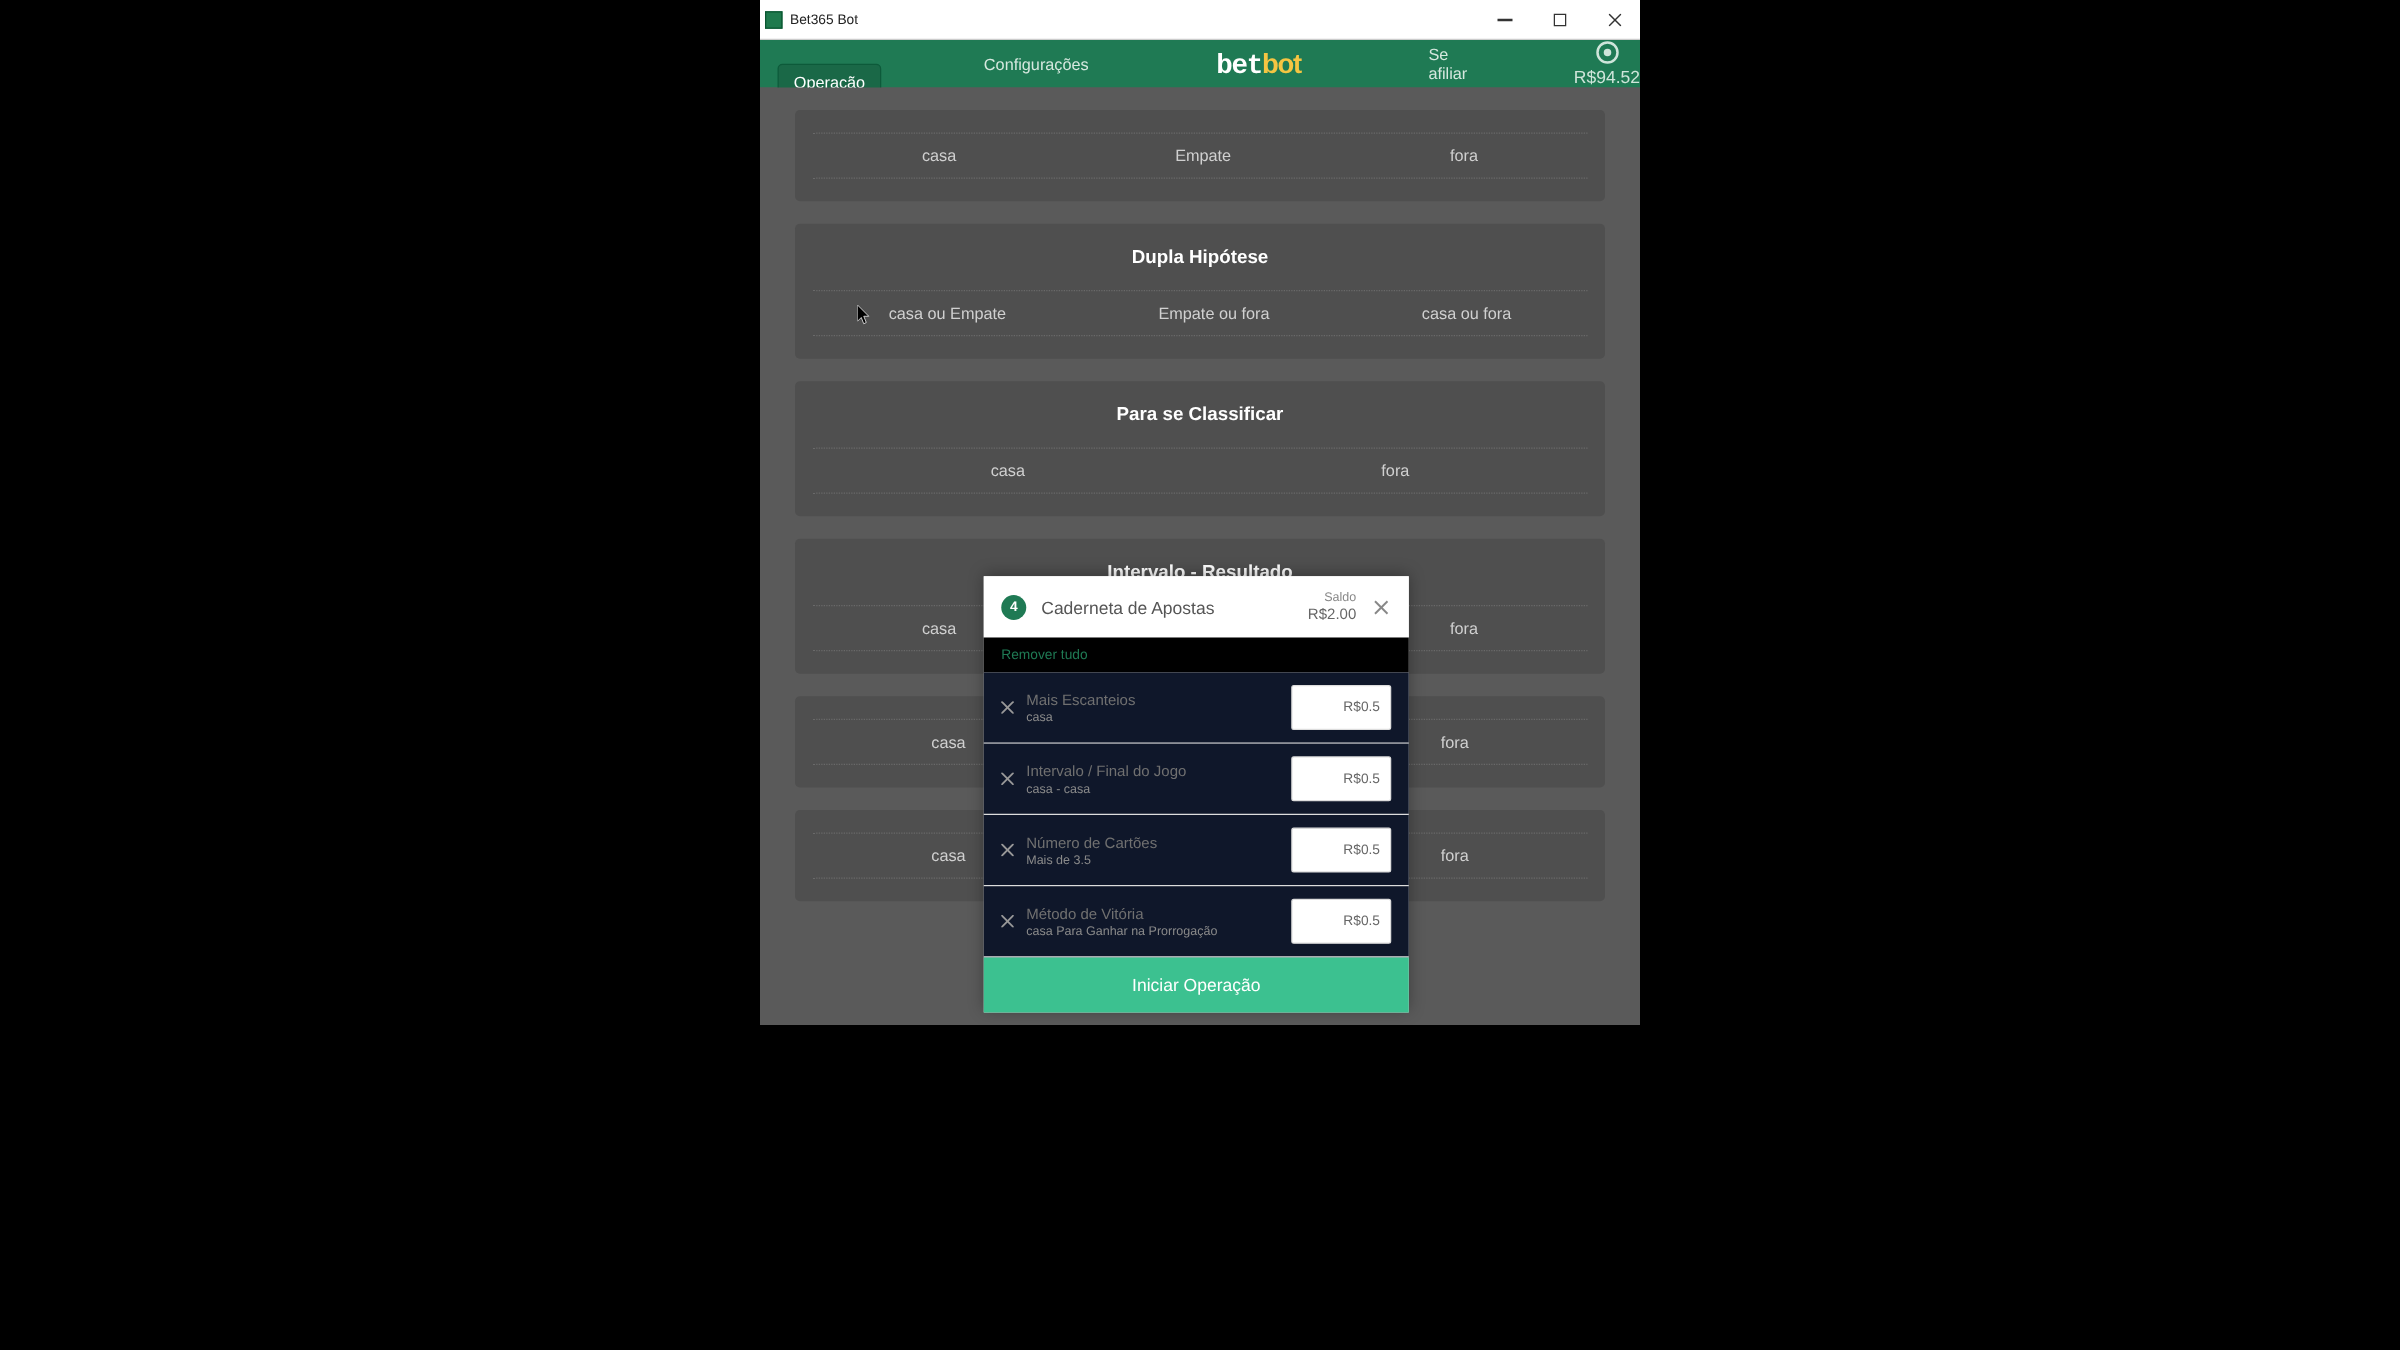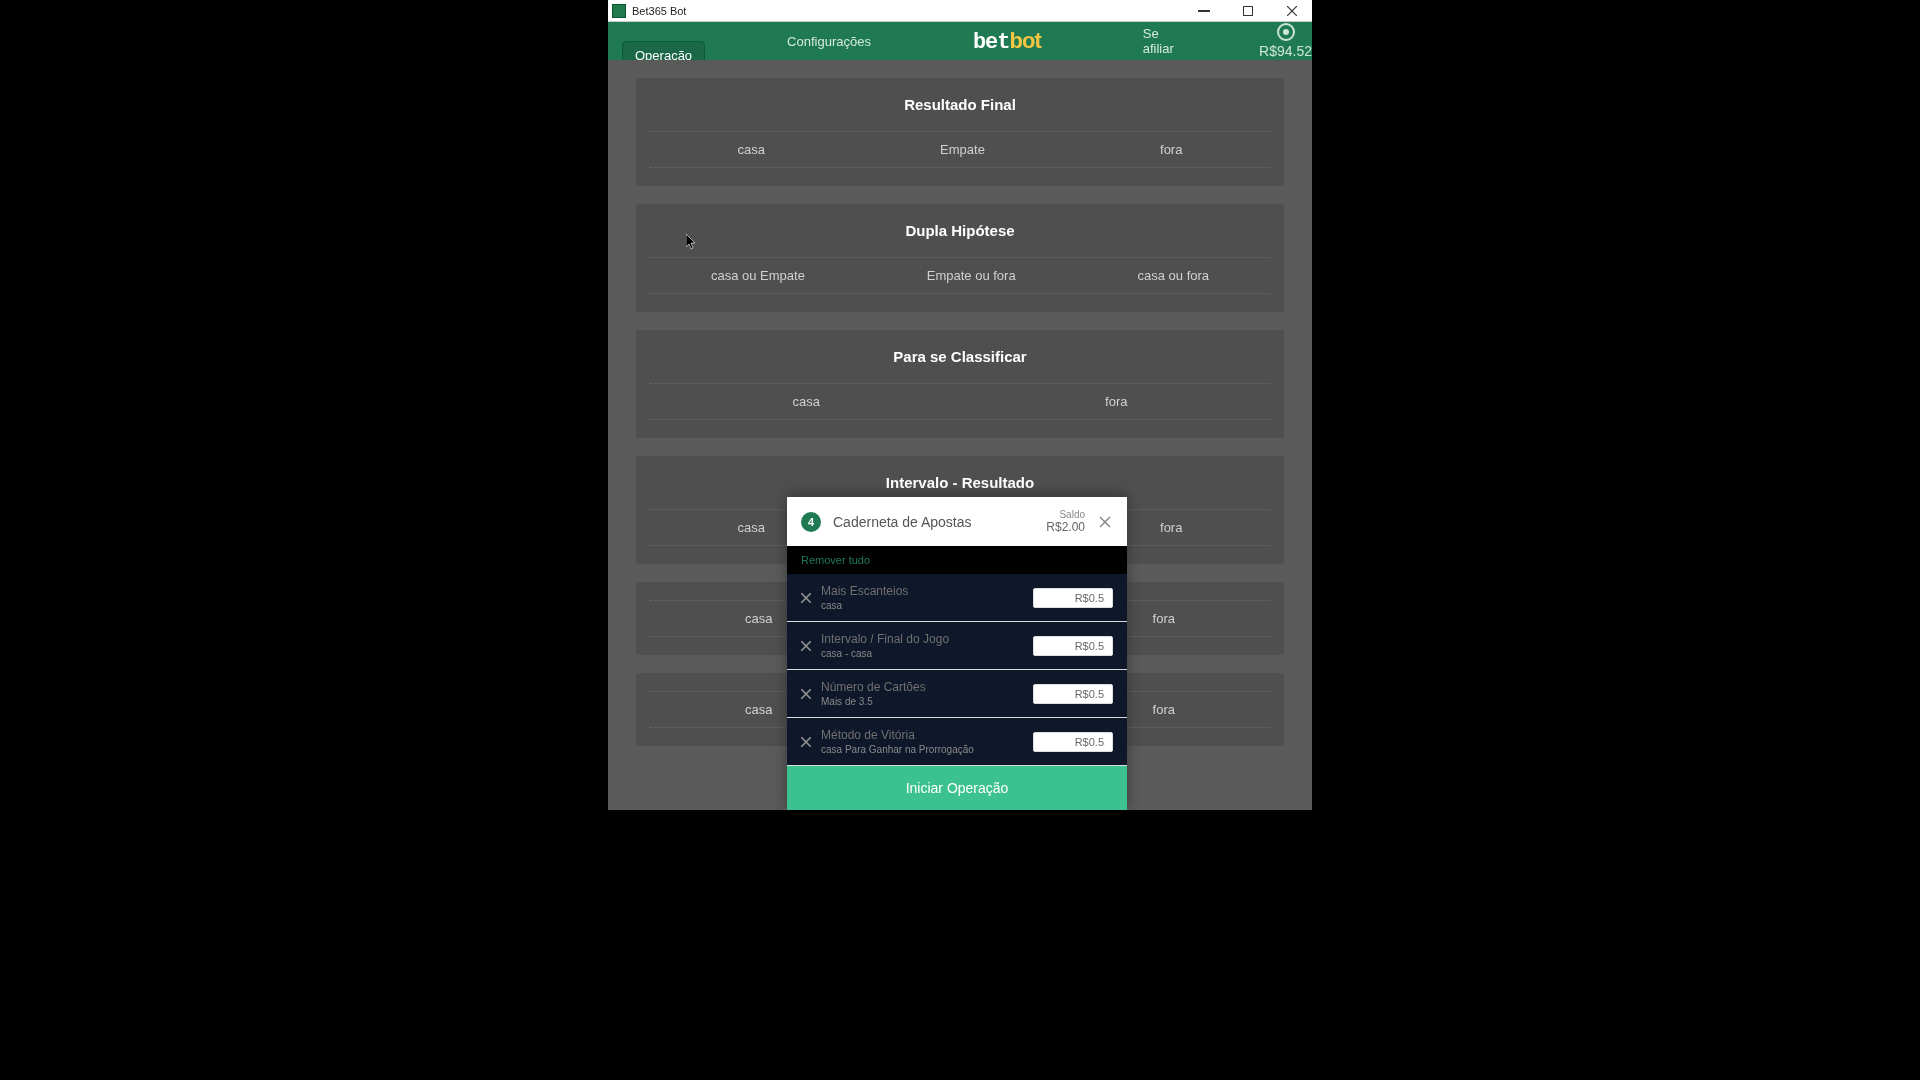--- a/index.html
+++ b/index.html
@@ -1,18 +1,18 @@
 <!DOCTYPE html>
 <html><head>
 <meta charset="utf-8">
 <style>
 * { margin: 0; padding: 0; box-sizing: border-box; font-family: Arial, sans-serif; }
 body { background: #000; width: 1920px; height: 1080px; overflow: hidden; display: flex; justify-content: center; align-items: flex-start; }
 .window { width: 704px; height: 810px; margin-top: 0; background: #5a5a5a; position: relative; }
-.titlebar { height: 22px; background: #fff; display: flex; align-items: center; padding: 0 4px; border-bottom: 1px solid #ccc; }
+.titlebar { height: 32px; background: #fff; display: flex; align-items: center; padding: 0 4px; border-bottom: 1px solid #ccc; }
 .titlebar-icon { width: 14px; height: 14px; background: #1f7a4d; border: 1px solid #0a5530; margin-right: 6px; }
 .titlebar-text { font-size: 11px; color: #222; }
 .titlebar-controls { margin-left: auto; display: flex; gap: 12px; align-items: center; }
 .titlebar-btn { width: 32px; height: 20px; display: flex; align-items: center; justify-content: center; cursor: pointer; }
 .header { height: 38px; background: #1f7a54; display: flex; align-items: center; }
 .nav-item { color: #d6e8df; font-size: 13px; padding: 6px 12px; cursor: pointer; }
 .nav-item.active { border: 1px solid #0d5a3a; border-radius: 4px; color: #fff; background: #1a6847; margin-left: 14px; margin-top: 28px; }
 .nav-operacao { margin-left: 40px; }
 .nav-config { margin-left: 70px; }
 .logo { font-size: 22px; font-weight: bold; letter-spacing: -1px; margin-left: 90px; }
@@ -38,21 +38,21 @@
 .betslip-saldo { margin-left: auto; text-align: right; margin-right: 12px; }
 .betslip-saldo-label { font-size: 10px; color: #888; display: block; }
 .betslip-saldo-val { font-size: 12px; color: #666; display: block; }
 .betslip-close { width: 16px; height: 16px; display: flex; align-items: center; justify-content: center; cursor: pointer; color: #888; font-size: 16px; }
 .betslip-removeall { background: #000000; padding: 8px 14px; font-size: 11px; color: #1f7a54; cursor: pointer; }
 .betslip-item { display: flex; align-items: center; padding: 10px 14px; border-bottom: 1px solid #ddd; background: #0f172a; }
 .betslip-item-x { color: #999; font-size: 14px; margin-right: 10px; cursor: pointer; }
 .betslip-item-body { flex: 1; }
 .betslip-item-title { font-size: 12px; color: #707070; }
 .betslip-item-sub { font-size: 10px; color: #8a8a8a; margin-top: 2px; }
-.betslip-item-stake { width: 80px; height: 20px; background: #fff; border: 1px solid #ddd; border-radius: 2px; display: flex; align-items: center; justify-content: flex-end; padding-right: 8px; font-size: 11px; color: #666; }
+.betslip-item-stake { width: 80px; height: 36px; background: #fff; border: 1px solid #ddd; border-radius: 2px; display: flex; align-items: center; justify-content: flex-end; padding-right: 8px; font-size: 11px; color: #666; }
 .betslip-start { background: #3cc190; color: #fff; text-align: center; padding: 14px; font-size: 14px; cursor: pointer; }
 .min-line { width: 12px; height: 2px; background: #333; }
 .max-box { width: 10px; height: 10px; border: 1px solid #333; }
 .close-x svg { width: 10px; height: 10px; }
 </style>
 </head>
 <body>
 
 <div class="window">
   <div class="titlebar">
@@ -83,21 +83,20 @@
     <div class="nav-item nav-afiliar">Se afiliar</div>
     <div class="account">
       <div class="account-icon"></div>
       <div>R$94.52</div>
     </div>
   </div>
 
   <div class="content">
     <div id="cards">
         <div class="card">
-          <div class="card-title">Resultado Final</div>
           <div class="card-row">
             <div class="card-opt">casa</div>
             <div class="card-opt">Empate</div>
             <div class="card-opt">fora</div>
           </div>
         </div>
         <div class="card">
           <div class="card-title">Dupla Hipótese</div>
           <div class="card-row">
             <div class="card-opt">casa ou Empate</div>

